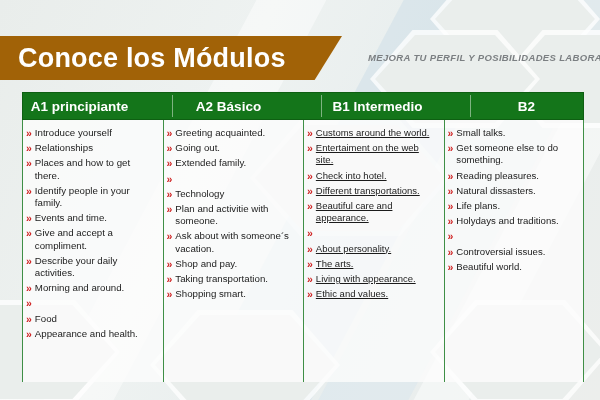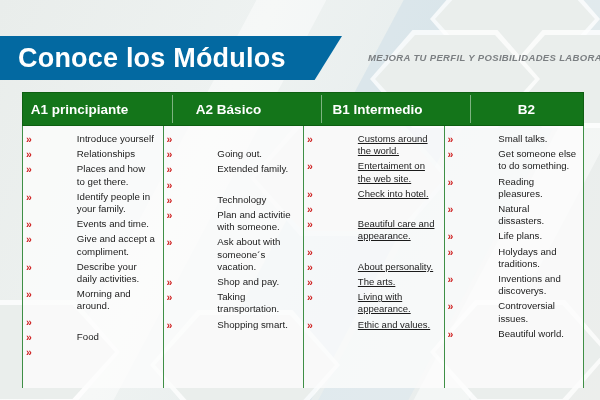--- a/index.html
+++ b/index.html
@@ -47,21 +47,21 @@
     transform: skewX(-28deg);
   }
 
   
   #title-banner {
     position: absolute;
     left: 0;
     top: 36px;
     width: 342px;
     height: 44px;
-    background: #0369a1;
+    background: #a16207;
     clip-path: polygon(0 0, 100% 0, 92% 100%, 0 100%);
     display: flex;
     align-items: center;
   }
   #title-text {
     color: #ffffff;
     font-size: 27px;
     font-weight: bold;
     letter-spacing: 0.2px;
     padding-left: 18px;
@@ -81,21 +81,21 @@
 
   
   #modules-table {
     position: absolute;
     left: 22px;
     top: 92px;
     width: 562px;
   }
   #header-row {
     display: flex;
-    height: 34px;
+    height: 28px;
     background: #14751a;
     border: 1px solid #0e5f12;
     gap: 36px;
   }
   .header-cell {
     flex: 1 1 0;
     display: flex;
     align-items: center;
     justify-content: center;
     color: #ffffff;
@@ -162,21 +162,20 @@
     font-size: 10.5px;
     font-weight: bold;
     margin-right: 3px;
     flex: 0 0 auto;
     line-height: 12.2px;
   }
   .item-label {
     font-size: 9.6px;
     color: #1b1b1b;
     font-weight: normal;
-    margin-left: 42px;
   }
 
   
   #col-0 .item-label { font-size: 9.7px; }
   #col-1 .item-label { font-size: 9.7px; }
   #col-2 .item-label { font-size: 9.5px; text-decoration: underline; }
   #col-3 .item-label { font-size: 9.6px; }
 </style>
 </head>
 <body>
@@ -254,25 +253,27 @@
         </div>
         <div class="item">
           <span class="bullet">»</span>
         </div>
         <div class="item">
           <span class="bullet">»</span>
           <span class="item-label">Food</span>
         </div>
         <div class="item">
           <span class="bullet">»</span>
+          <span class="item-label">Appearance and health.</span>
         </div>
       </div>
     <div class="body-col" id="col-1">
         <div class="item">
           <span class="bullet">»</span>
+          <span class="item-label">Greeting acquainted.</span>
         </div>
         <div class="item">
           <span class="bullet">»</span>
           <span class="item-label">Going out.</span>
         </div>
         <div class="item">
           <span class="bullet">»</span>
           <span class="item-label">Extended family.</span>
         </div>
         <div class="item">
@@ -311,20 +312,21 @@
         <div class="item">
           <span class="bullet">»</span>
           <span class="item-label">Entertaiment on the web site.</span>
         </div>
         <div class="item">
           <span class="bullet">»</span>
           <span class="item-label">Check into hotel.</span>
         </div>
         <div class="item">
           <span class="bullet">»</span>
+          <span class="item-label">Different transportations.</span>
         </div>
         <div class="item">
           <span class="bullet">»</span>
           <span class="item-label">Beautiful care and appearance.</span>
         </div>
         <div class="item">
           <span class="bullet">»</span>
         </div>
         <div class="item">
           <span class="bullet">»</span>
@@ -363,21 +365,20 @@
         <div class="item">
           <span class="bullet">»</span>
           <span class="item-label">Life plans.</span>
         </div>
         <div class="item">
           <span class="bullet">»</span>
           <span class="item-label">Holydays and traditions.</span>
         </div>
         <div class="item">
           <span class="bullet">»</span>
-          <span class="item-label">Inventions and discoverys.</span>
         </div>
         <div class="item">
           <span class="bullet">»</span>
           <span class="item-label">Controversial issues.</span>
         </div>
         <div class="item">
           <span class="bullet">»</span>
           <span class="item-label">Beautiful world.</span>
         </div>
       </div>

